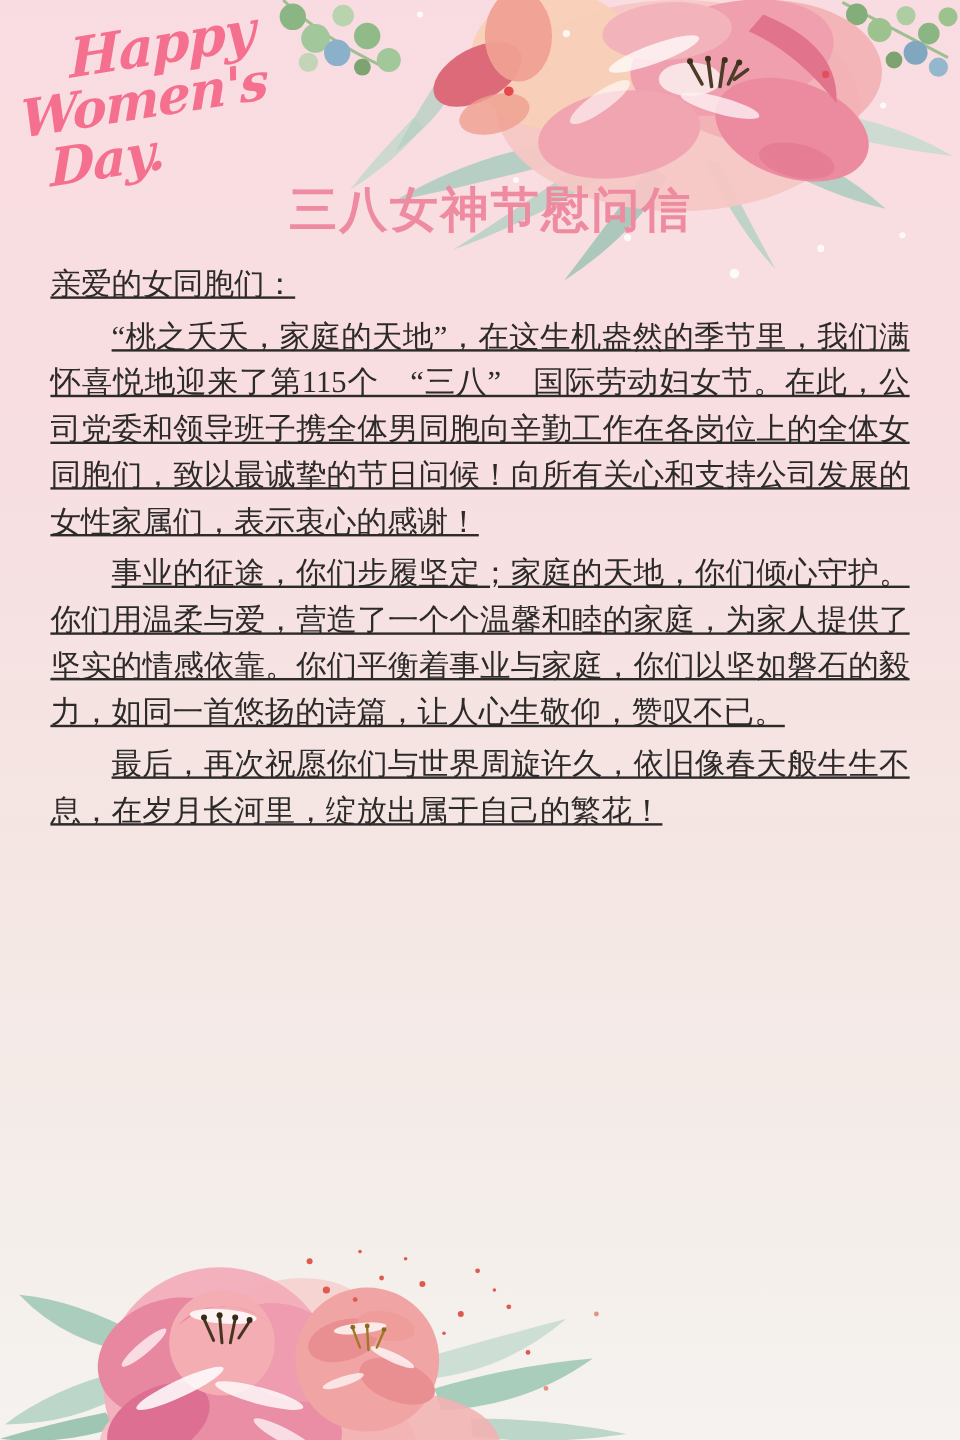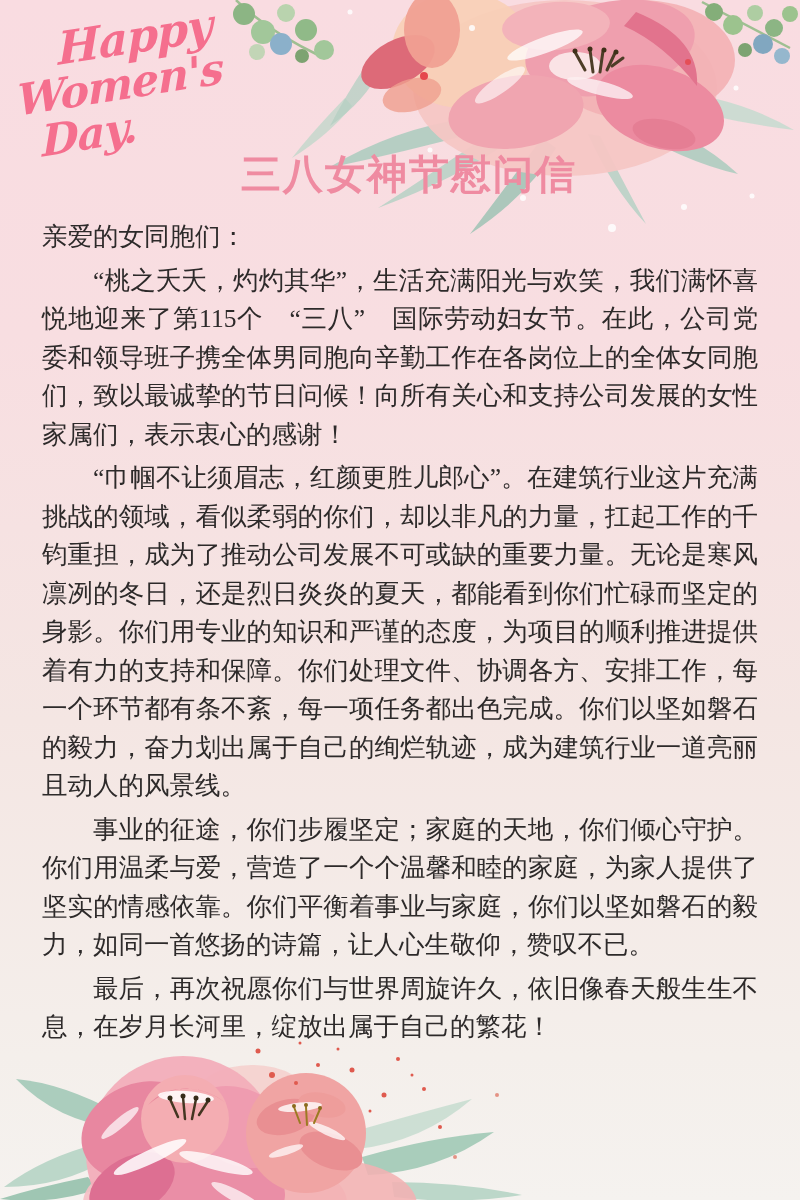--- a/index.html
+++ b/index.html
@@ -48,21 +48,21 @@
 
   .letter {
     position: absolute;
     left: 42px; right: 42px; top: 218px;
     z-index: 3;
     color: #2d2a2a;
     font-size: 25.5px;
     line-height: 38.5px;
     text-align: justify;
   }
-  .letter p { margin: 0 0 5px 0; text-indent: 2em; }
+  .letter p { margin: 0 0 5px 0; text-indent: 2em; text-decoration: underline; }
   .letter .salutation { text-indent: 0; }
 </style>
 </head>
 <body>
 
 <div class="page">
 
   <svg class="decor decor-top" width="800" height="245" viewBox="0 0 800 245" xmlns="http://www.w3.org/2000/svg">
 
     <g>
@@ -224,20 +224,19 @@
   <div class="script-block">
     <div class="script-l1">Happy</div>
     <div class="script-l2">Women's</div>
     <div class="script-l3">Day.</div>
   </div>
 
   <div class="main-title">三八女神节慰问信</div>
 
   <div class="letter">
     <p class="salutation">亲爱的女同胞们：</p>
-    <p>“桃之夭夭，灼灼其华”，生活充满阳光与欢笑，我们满怀喜悦地迎来了第115个　“三八”　国际劳动妇女节。在此，公司党委和领导班子携全体男同胞向辛勤工作在各岗位上的全体女同胞们，致以最诚挚的节日问候！向所有关心和支持公司发展的女性家属们，表示衷心的感谢！</p>
-    <p>“巾帼不让须眉志，红颜更胜儿郎心”。在建筑行业这片充满挑战的领域，看似柔弱的你们，却以非凡的力量，扛起工作的千钧重担，成为了推动公司发展不可或缺的重要力量。无论是寒风凛冽的冬日，还是烈日炎炎的夏天，都能看到你们忙碌而坚定的身影。你们用专业的知识和严谨的态度，为项目的顺利推进提供着有力的支持和保障。你们处理文件、协调各方、安排工作，每一个环节都有条不紊，每一项任务都出色完成。你们以坚如磐石的毅力，奋力划出属于自己的绚烂轨迹，成为建筑行业一道亮丽且动人的风景线。</p>
+    <p>“桃之夭夭，家庭的天地”，在这生机盎然的季节里，我们满怀喜悦地迎来了第115个　“三八”　国际劳动妇女节。在此，公司党委和领导班子携全体男同胞向辛勤工作在各岗位上的全体女同胞们，致以最诚挚的节日问候！向所有关心和支持公司发展的女性家属们，表示衷心的感谢！</p>
     <p>事业的征途，你们步履坚定；家庭的天地，你们倾心守护。你们用温柔与爱，营造了一个个温馨和睦的家庭，为家人提供了坚实的情感依靠。你们平衡着事业与家庭，你们以坚如磐石的毅力，如同一首悠扬的诗篇，让人心生敬仰，赞叹不已。</p>
     <p>最后，再次祝愿你们与世界周旋许久，依旧像春天般生生不息，在岁月长河里，绽放出属于自己的繁花！</p>
 
   </div>
 
 </div>
 
 </body></html>

